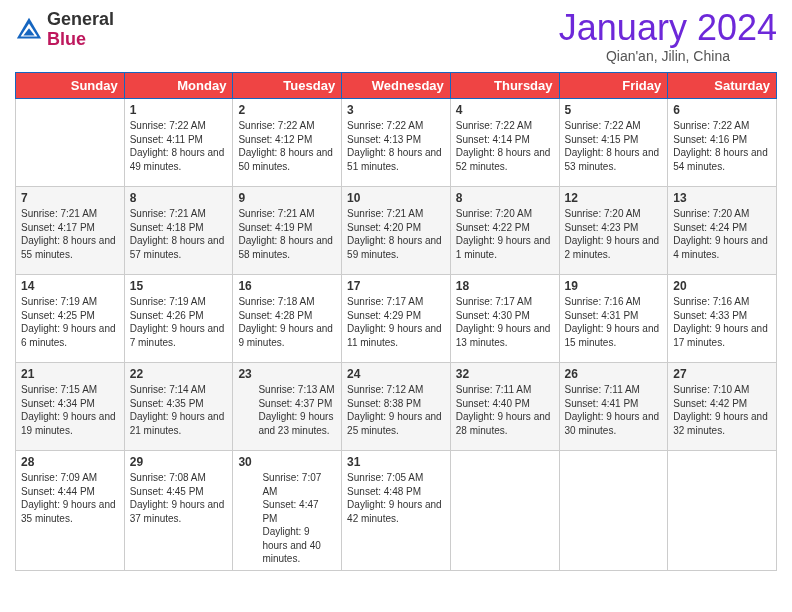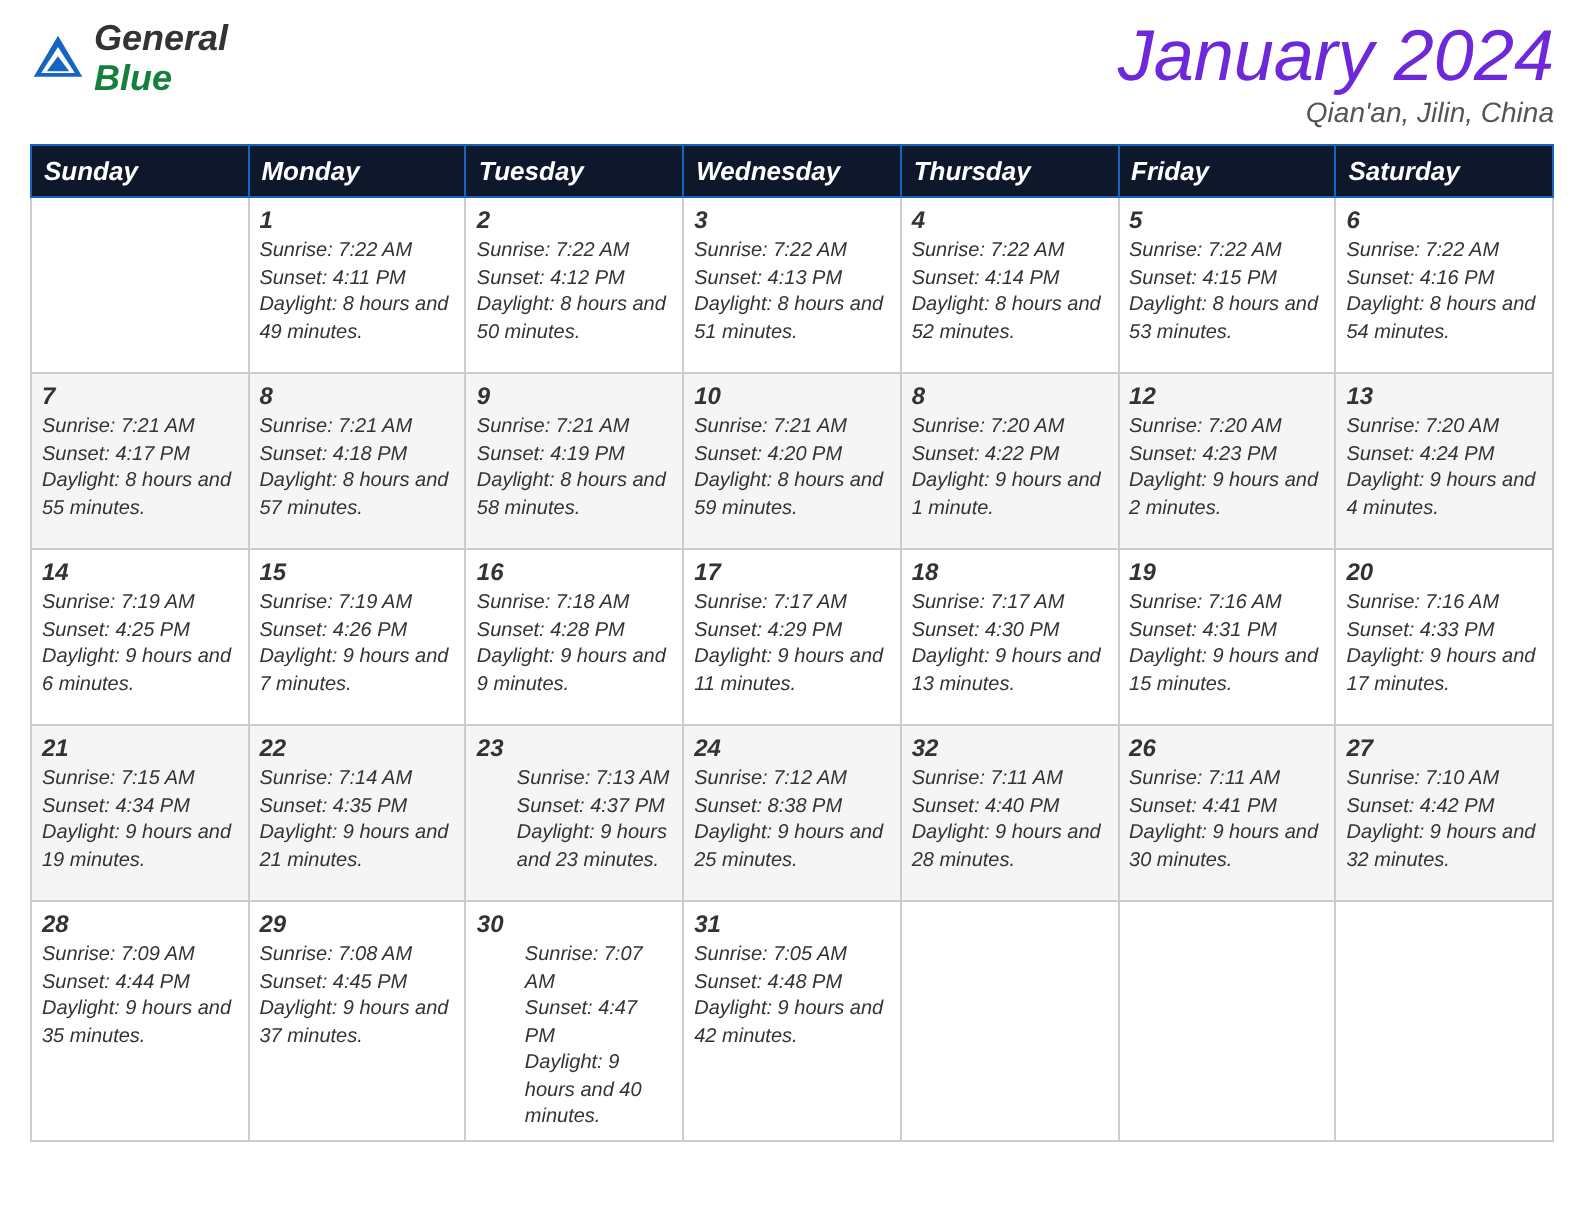--- a/index.html
+++ b/index.html
@@ -7,21 +7,20 @@
       width: 792px;
       height: 612px;
       font-family: Arial, sans-serif;
       background: #fff;
       overflow: hidden;
     }
     .page {
       width: 792px;
       height: 497px;
       padding: 10px 15px;
-      font-style: italic;
     }
     .header {
       display: flex;
       justify-content: space-between;
       align-items: flex-start;
       margin-bottom: 8px;
     }
     .logo {
       display: flex;
       align-items: center;
@@ -33,49 +32,50 @@
       line-height: 1.1;
     }
     .logo-general {
       font-size: 18px;
       font-weight: bold;
       color: #333;
     }
     .logo-blue {
       font-size: 18px;
       font-weight: bold;
-      color: #15803d;
+      color: #be185d;
     }
     .logo-icon {
       width: 28px;
       height: 28px;
     }
     .title-block {
       text-align: right;
     }
     .calendar-title {
       font-size: 36px;
       font-weight: 300;
       color: #6d28d9;
       line-height: 1;
     }
     .calendar-subtitle {
       font-size: 14px;
       color: #555;
       margin-top: 2px;
+      text-align: center;
     }
     .calendar-table {
       width: 100%;
       border-collapse: collapse;
       table-layout: fixed;
     }
     .calendar-table th {
-      background: #0f172a;
+      background: #ef4444;
       color: #fff;
-      text-align: left;
+      text-align: right;
       padding: 5px 6px;
       font-size: 13px;
       font-weight: 600;
       border: 1px solid #1565c0;
     }
     .calendar-table td {
       border: 1px solid #ccc;
       vertical-align: top;
       padding: 4px 5px;
       font-size: 10.5px;

